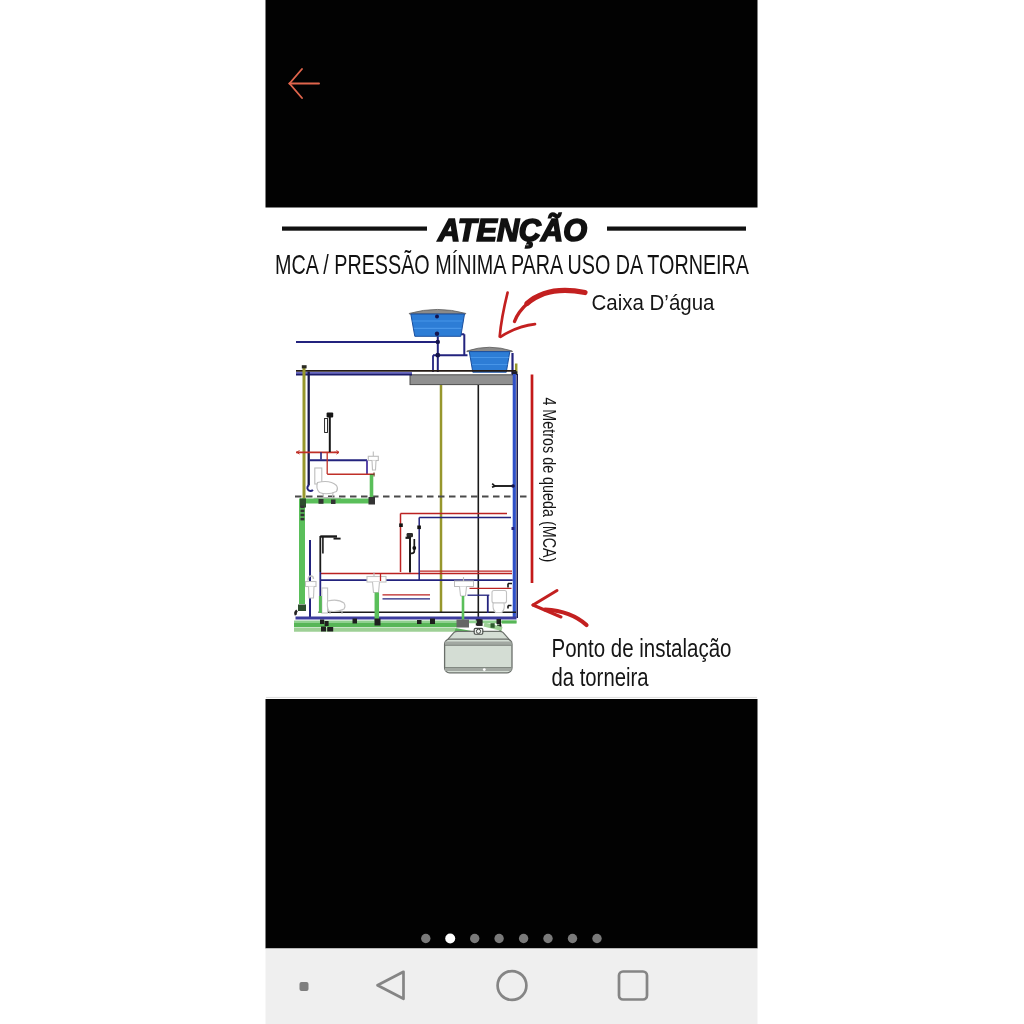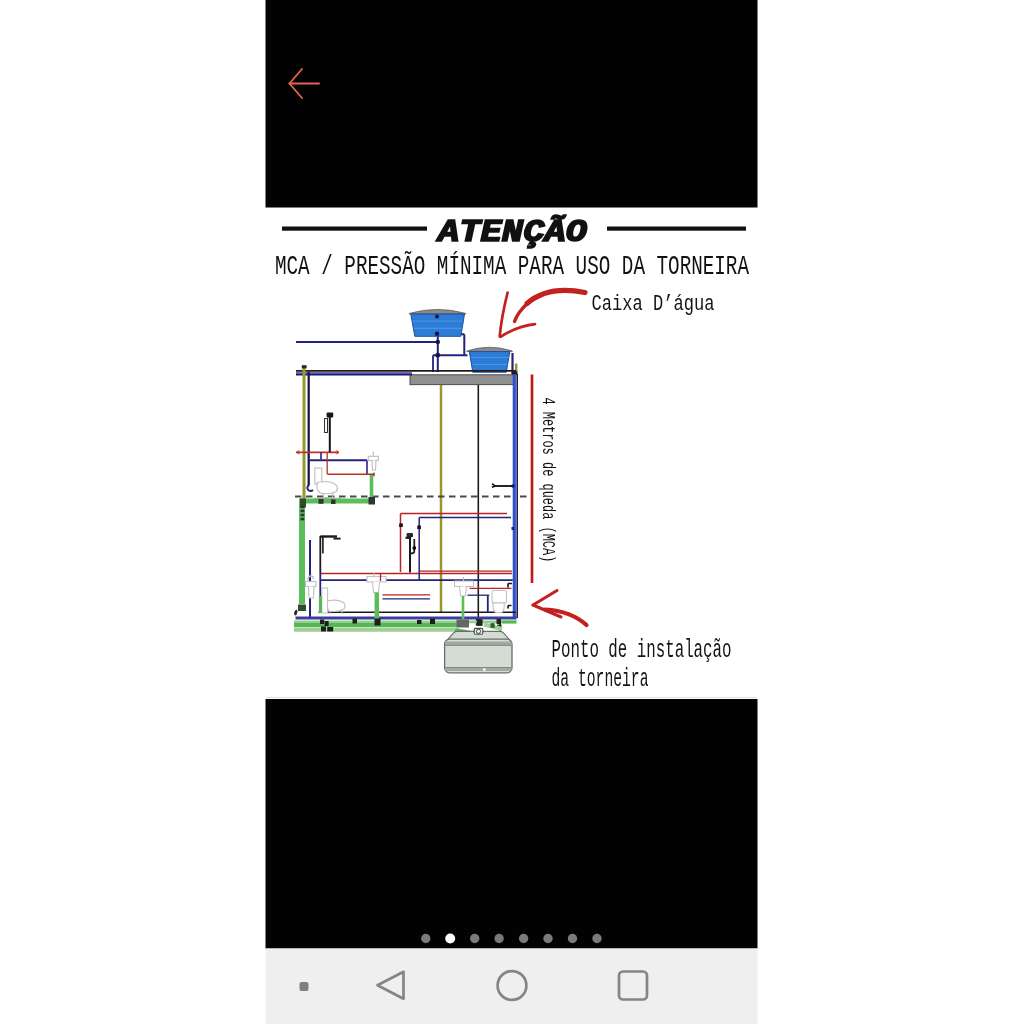--- a/index.html
+++ b/index.html
@@ -1,17 +1,17 @@
 <!DOCTYPE html>
 <html><head>
 <meta charset="utf-8">
 <style>
   html,body{margin:0;padding:0;background:#ffffff;}
   #page{position:relative;width:1024px;height:1024px;background:#ffffff;overflow:hidden;
-        font-family:Liberation Mono, monospace;border-radius:14px;}
+        font-family:Liberation Sans, sans-serif;border-radius:14px;}
   svg{display:block;}
 </style>
 </head>
 <body>
 <div id="page">
 <svg width="1024" height="1024" viewBox="0 0 1024 1024">
   <rect x="0" y="0" width="1024" height="1024" fill="#ffffff"></rect>
 
   <rect x="265.5" y="0" width="492" height="207.5" fill="#020202"></rect>
 

